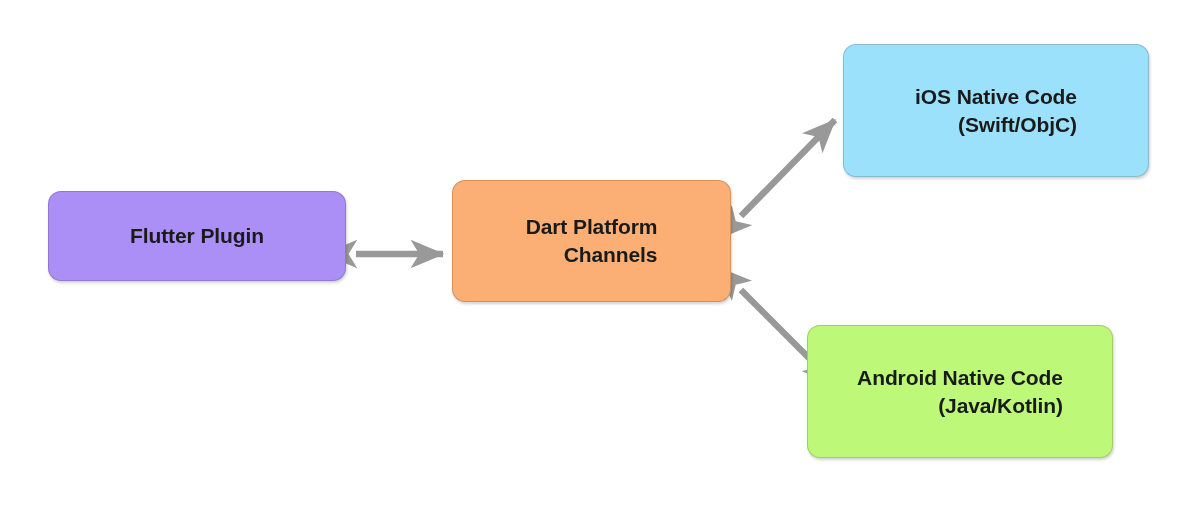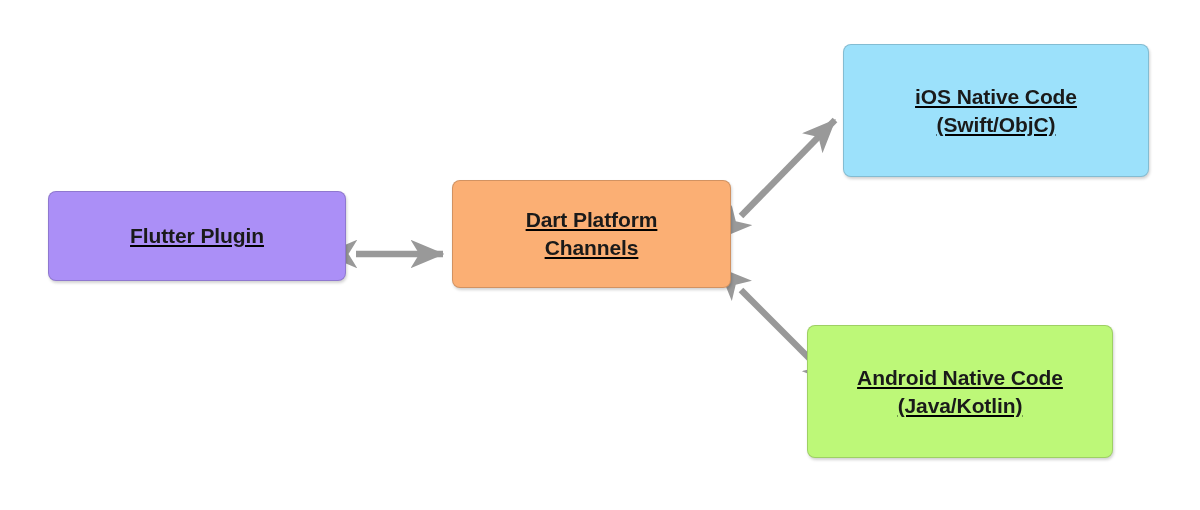--- a/index.html
+++ b/index.html
@@ -16,49 +16,48 @@
   }
   #diagram-canvas {
     position: relative;
     width: 1200px;
     height: 510px;
     background: #ffffff;
   }
   .node {
     position: absolute;
     box-sizing: border-box;
-    border-radius: 8px;
+    border-radius: 13px;
     border: 1px solid rgba(0, 0, 0, 0.16);
     box-shadow: 1px 2px 3px rgba(0, 0, 0, 0.18);
     display: flex;
     align-items: center;
     justify-content: center;
-    text-align: center;
-    text-decoration: underline;
+    text-align: right;
   }
   .node-label {
     font-size: 21px;
     font-weight: bold;
     color: #1a1a1a;
     line-height: 1.32;
     letter-spacing: -0.1px;
     padding: 0 10px;
     white-space: pre-line;
   }
   #node-flutter-plugin {
     left: 48px;
     top: 191px;
     width: 298px;
     height: 90px;
   }
   #node-dart-platform-channels {
     left: 452px;
     top: 180px;
     width: 279px;
-    height: 108px;
+    height: 122px;
   }
   #node-ios-native-code {
     left: 843px;
     top: 44px;
     width: 306px;
     height: 133px;
   }
   #node-android-native-code {
     left: 807px;
     top: 325px;

